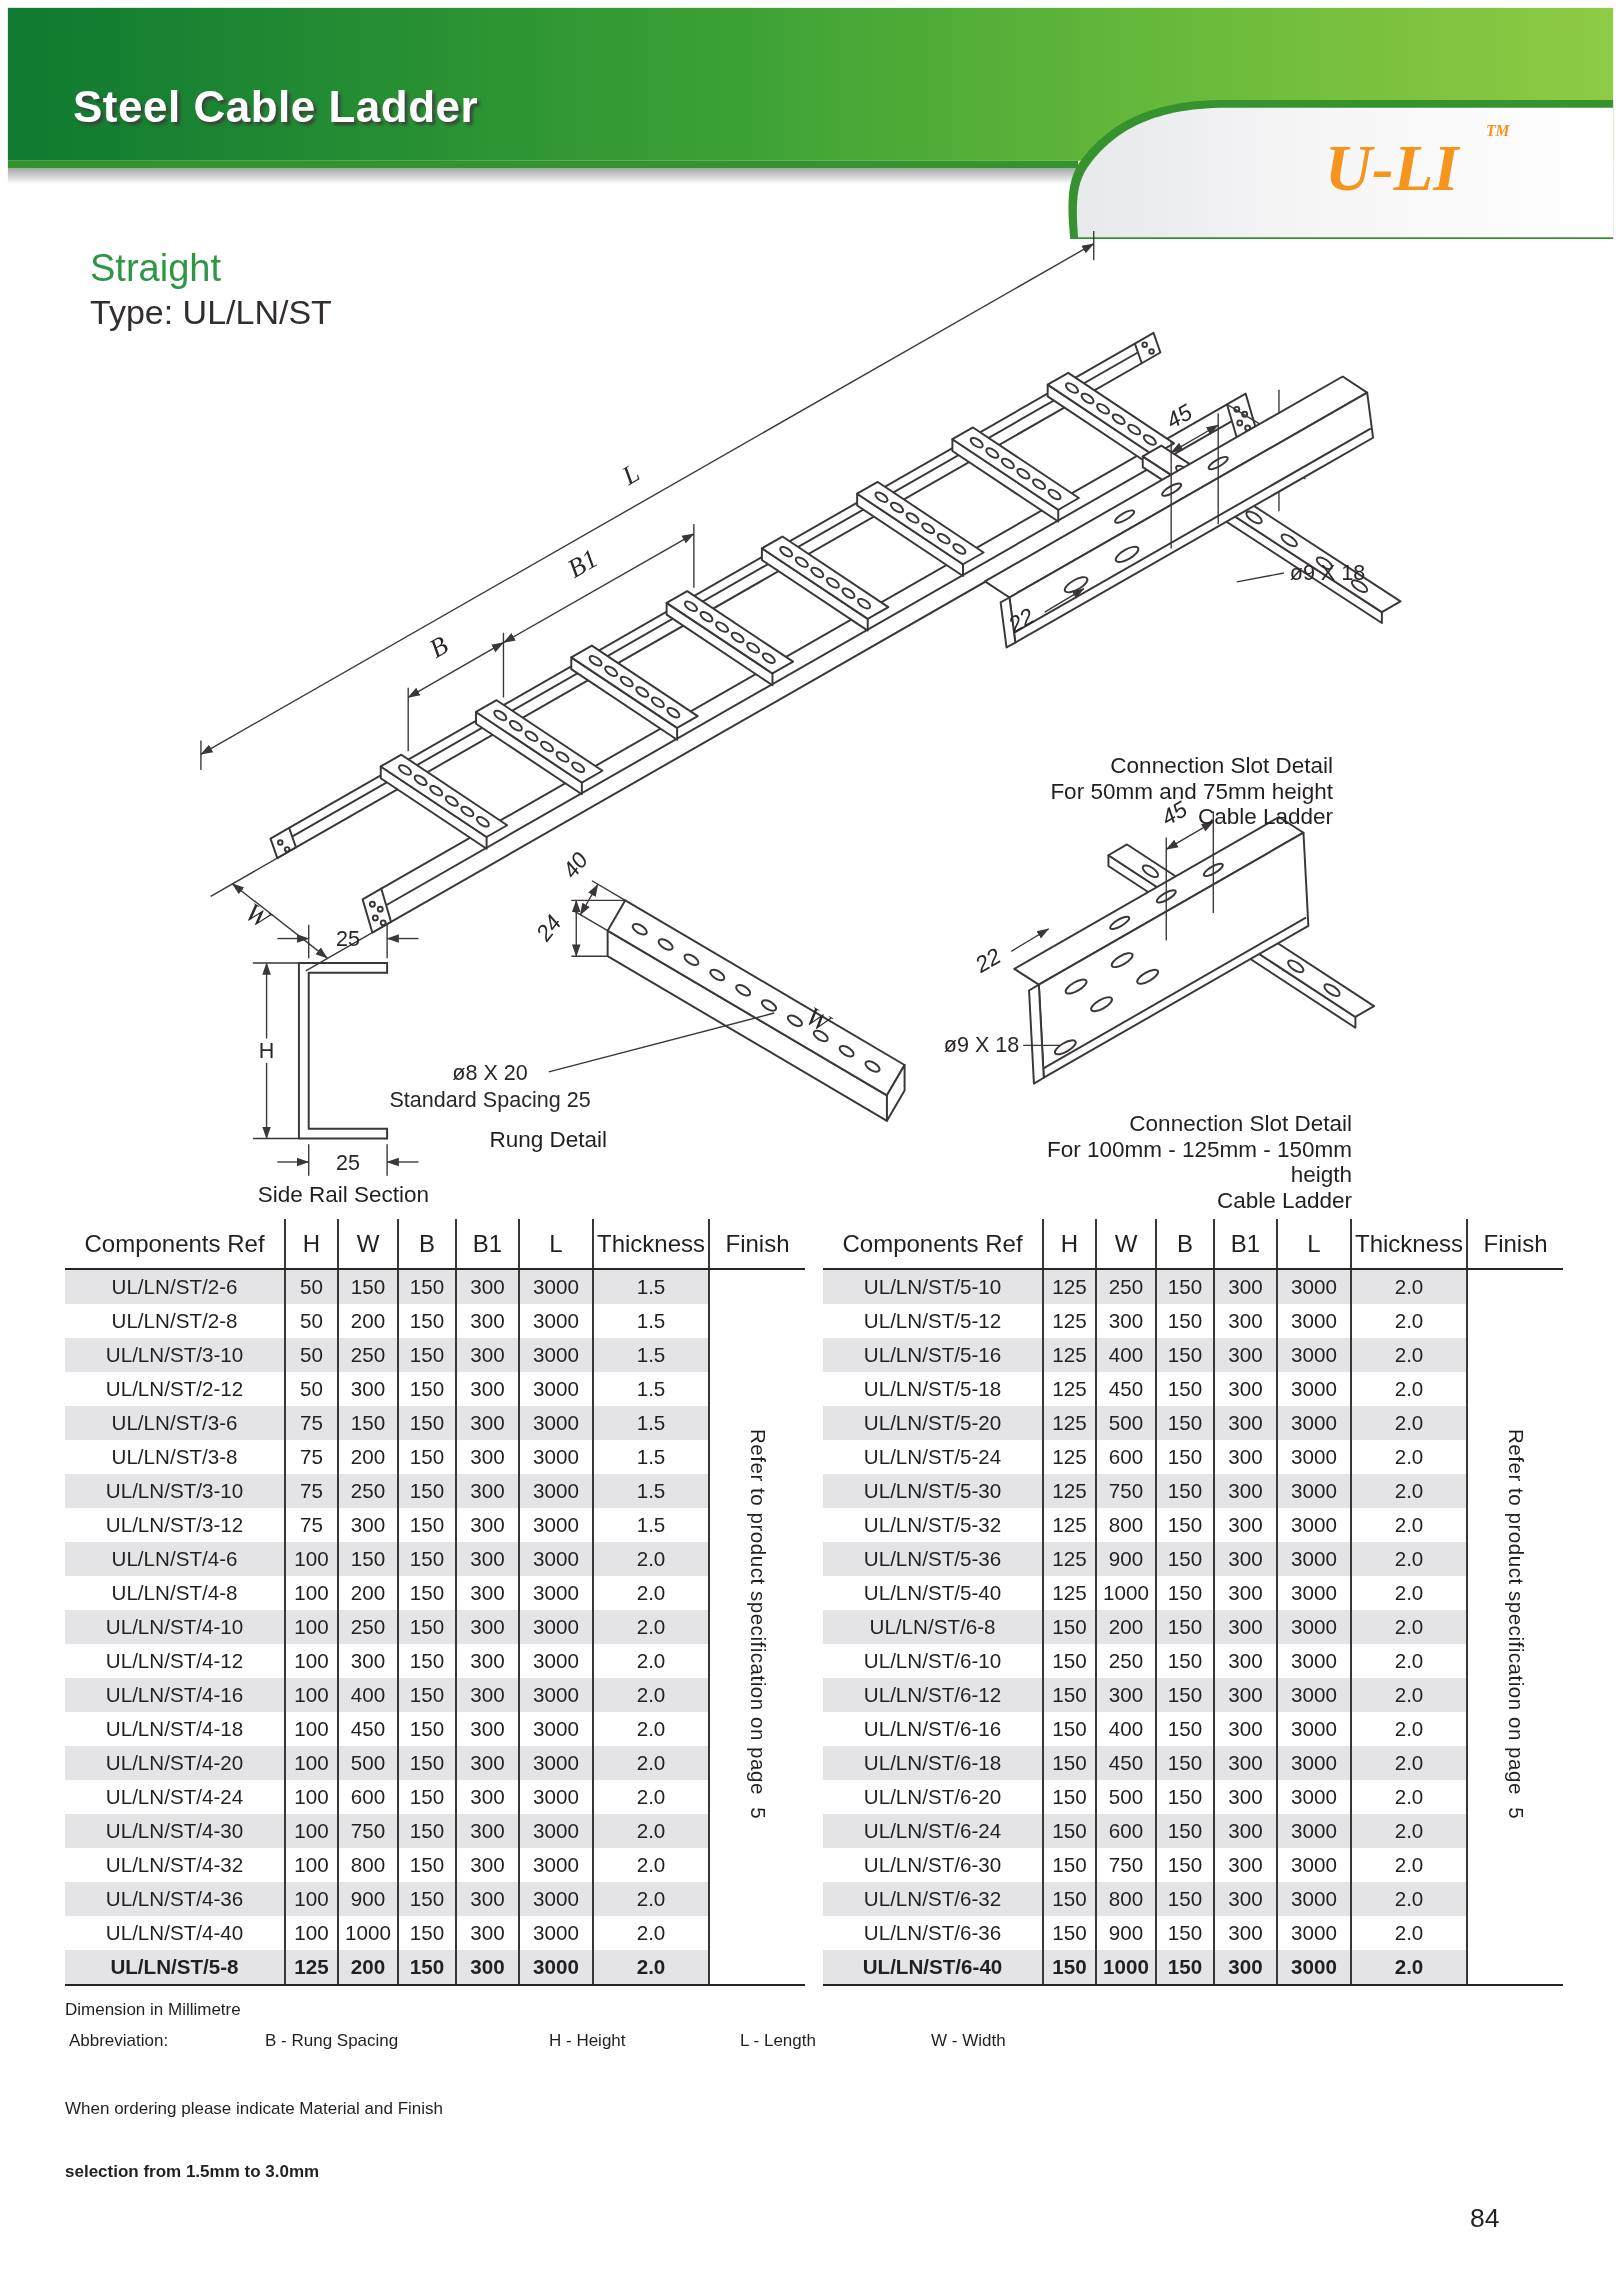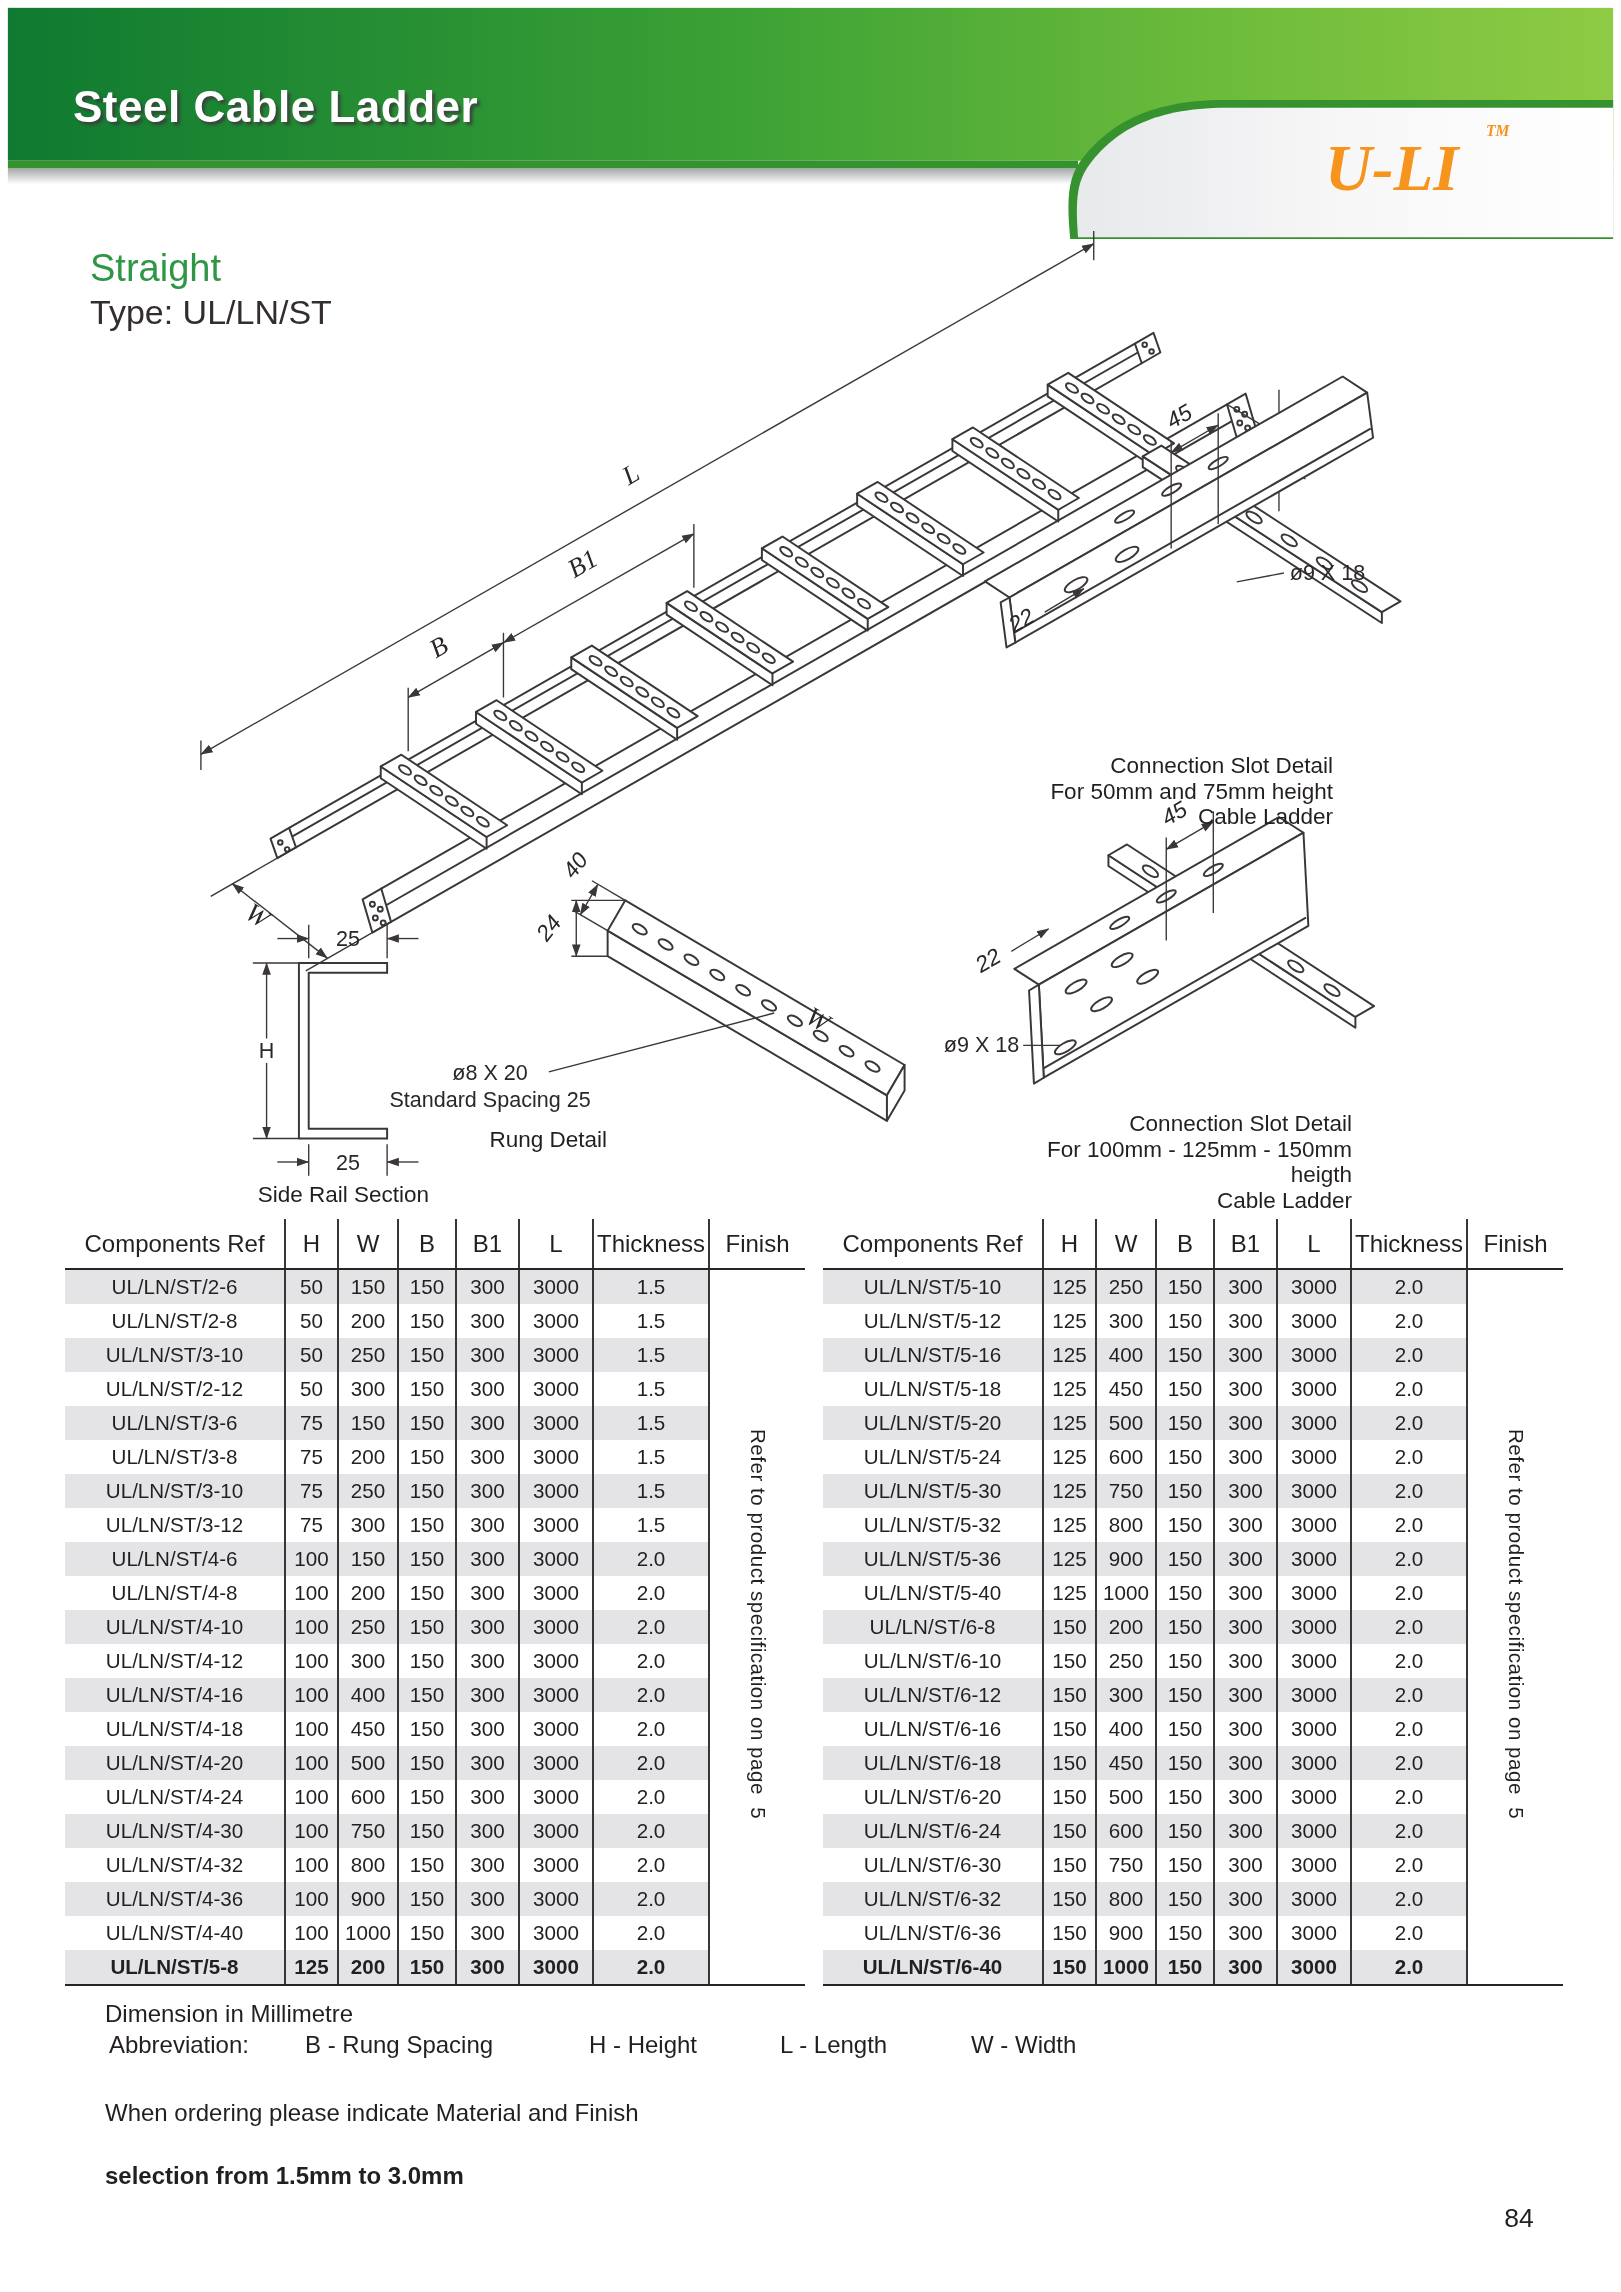--- a/index.html
+++ b/index.html
@@ -33,23 +33,23 @@
   .spec-table th:last-child{border-right:none;}
   .spec-table td{height:34px;padding:0;text-align:center;vertical-align:middle;
                  border-right:2px solid #3A3536;}
   .spec-table td.finish-cell{border-right:none;border-bottom:2.9px solid #282425;
                              vertical-align:middle;text-align:center;}
   .spec-table tr.shade td:not(.finish-cell){background:#E4E4E6;}
   .spec-table tr:last-child td{border-bottom:2.9px solid #282425;font-weight:bold;}
   .finish-note{display:inline-block;writing-mode:vertical-rl;font-size:20.6px;color:#231F20;
                letter-spacing:0.5px;white-space:pre;}
   
-  .foot{position:absolute;font-size:24px;color:#231F20;margin-left:40px;}
+  .foot{position:absolute;font-size:17px;color:#231F20;}
   .bold{font-weight:bold;}
-  .pageno{position:absolute;left:1470px;top:2203px;width:98px;text-align:center;
+  .pageno{position:absolute;left:1470px;top:2203px;width:98px;text-align:left;
           font-size:26.5px;color:#231F20;}
 </style>
 </head>
 <body>
 
 <div id="page">
 
   <svg id="header-svg" width="1621" height="245" viewBox="0 0 1654 250">
     <defs>
       <linearGradient id="gGreen" x1="0" y1="0" x2="1" y2="0">

